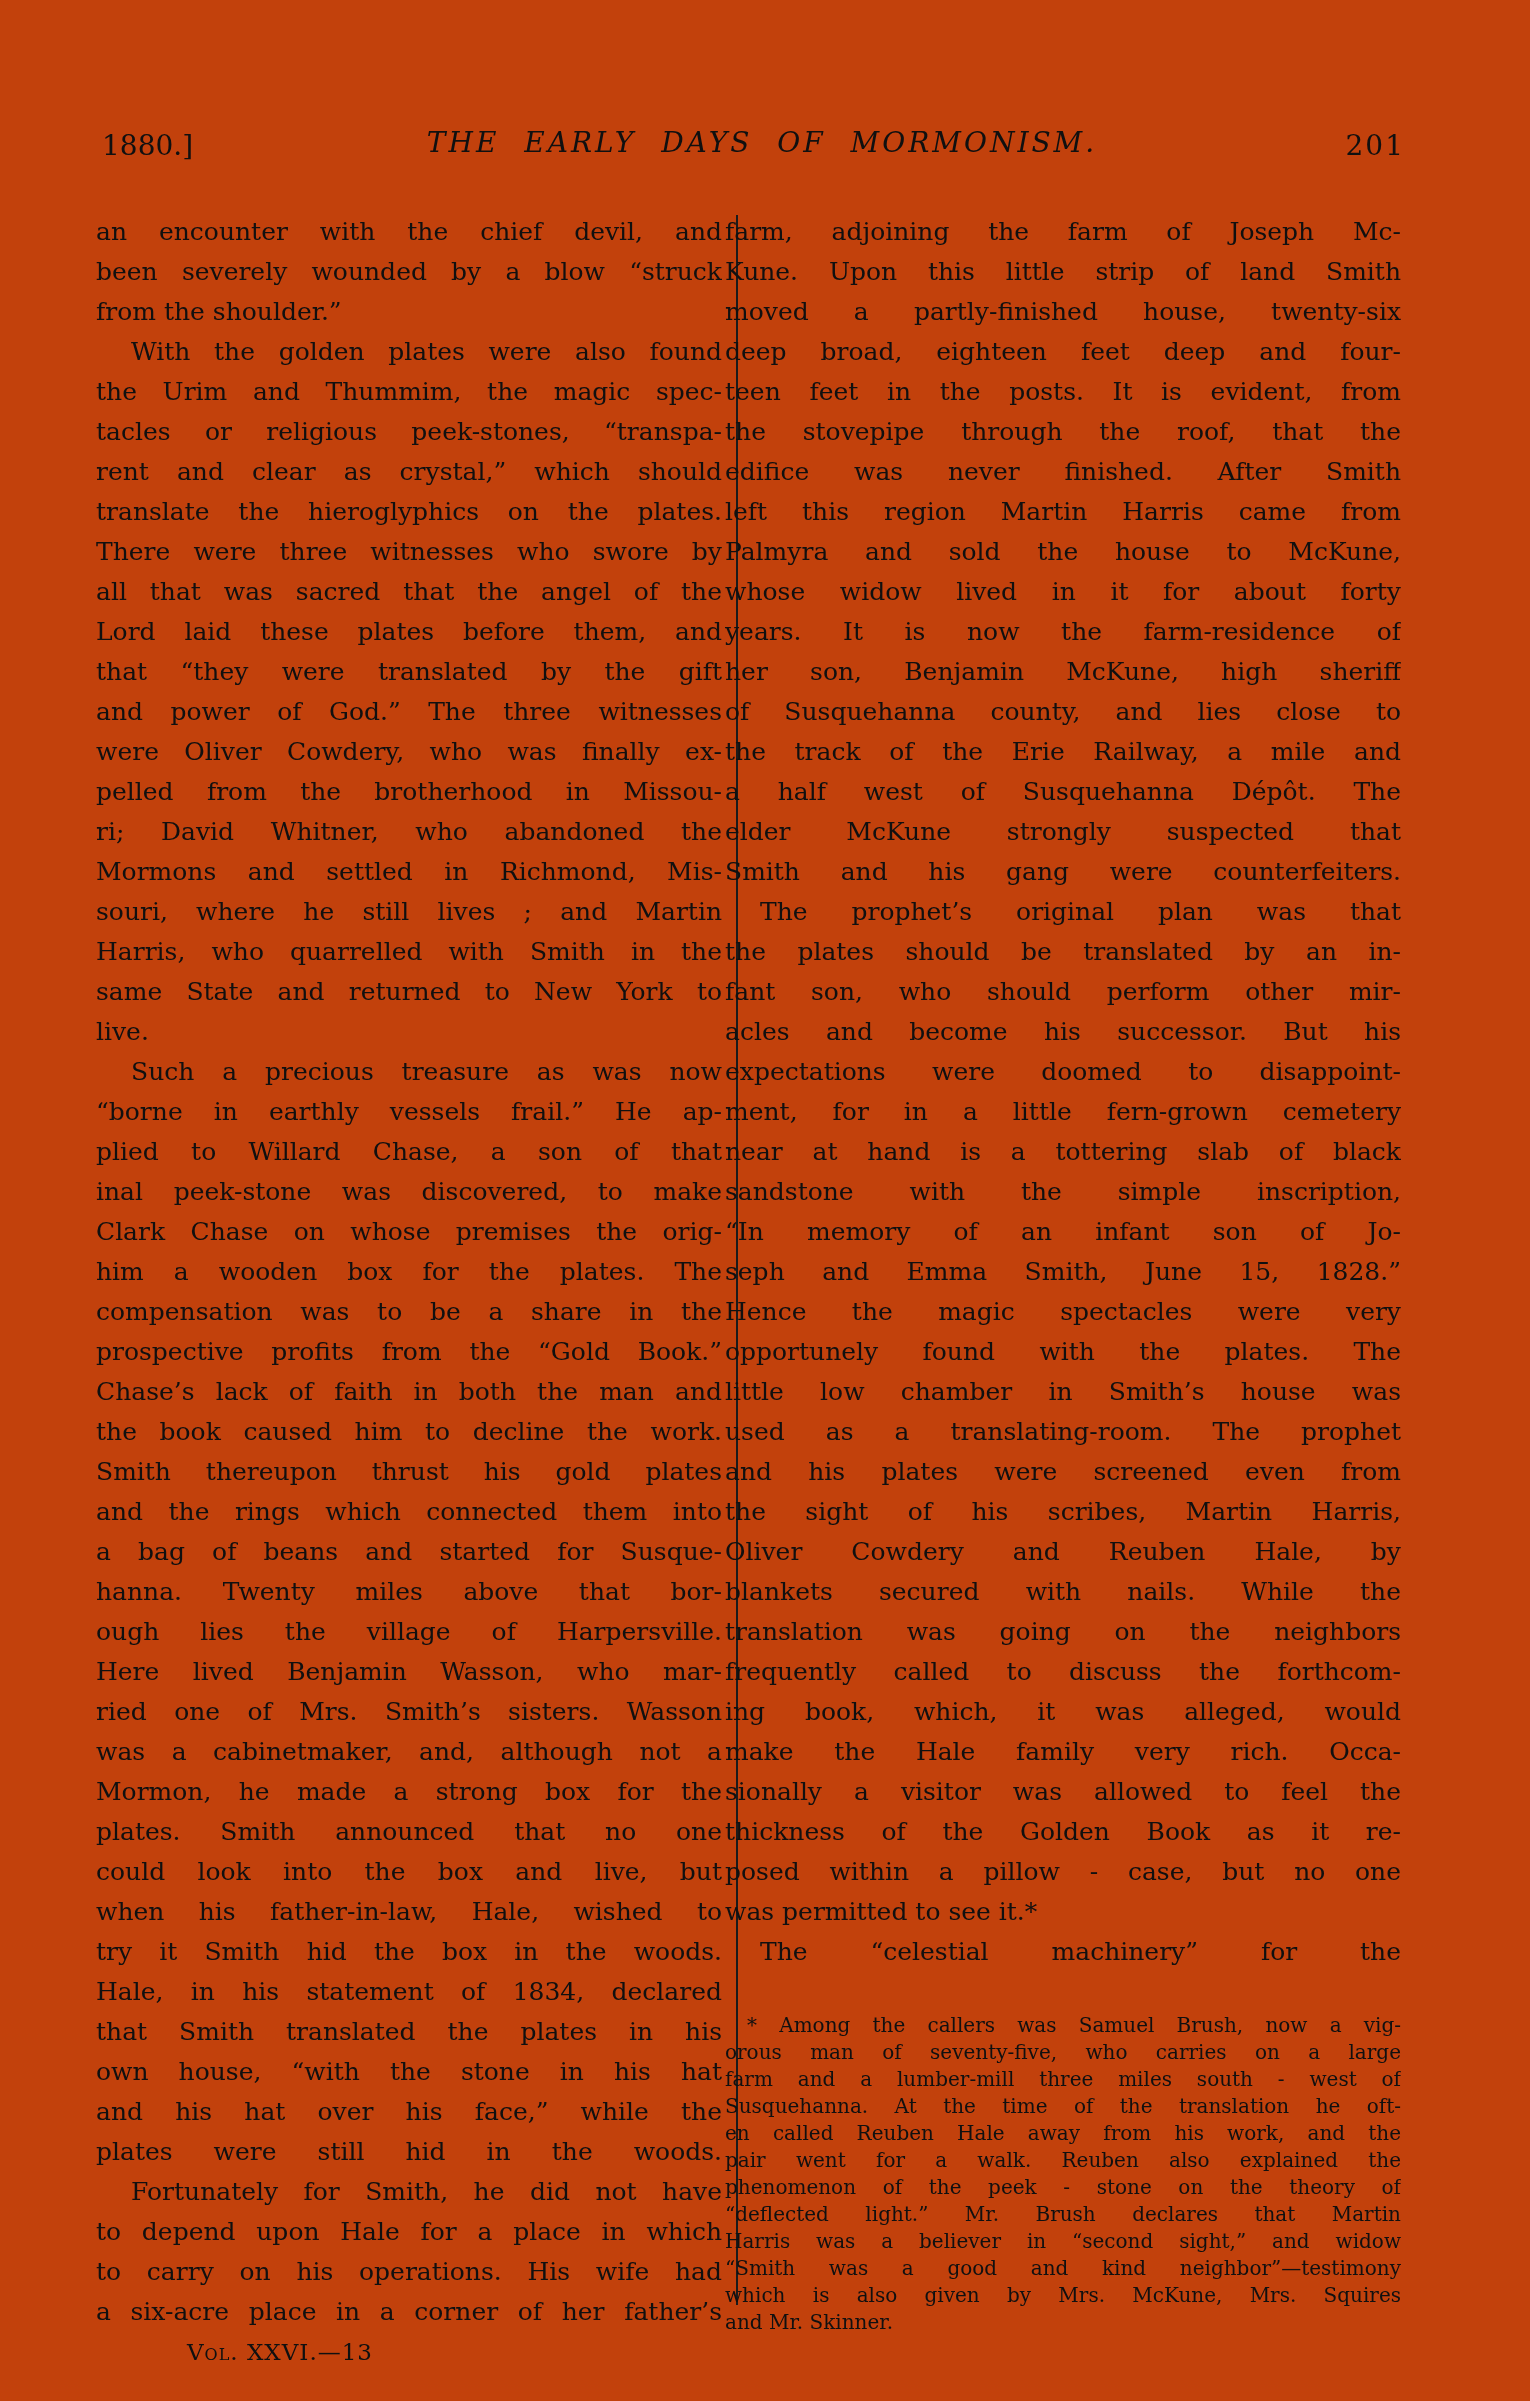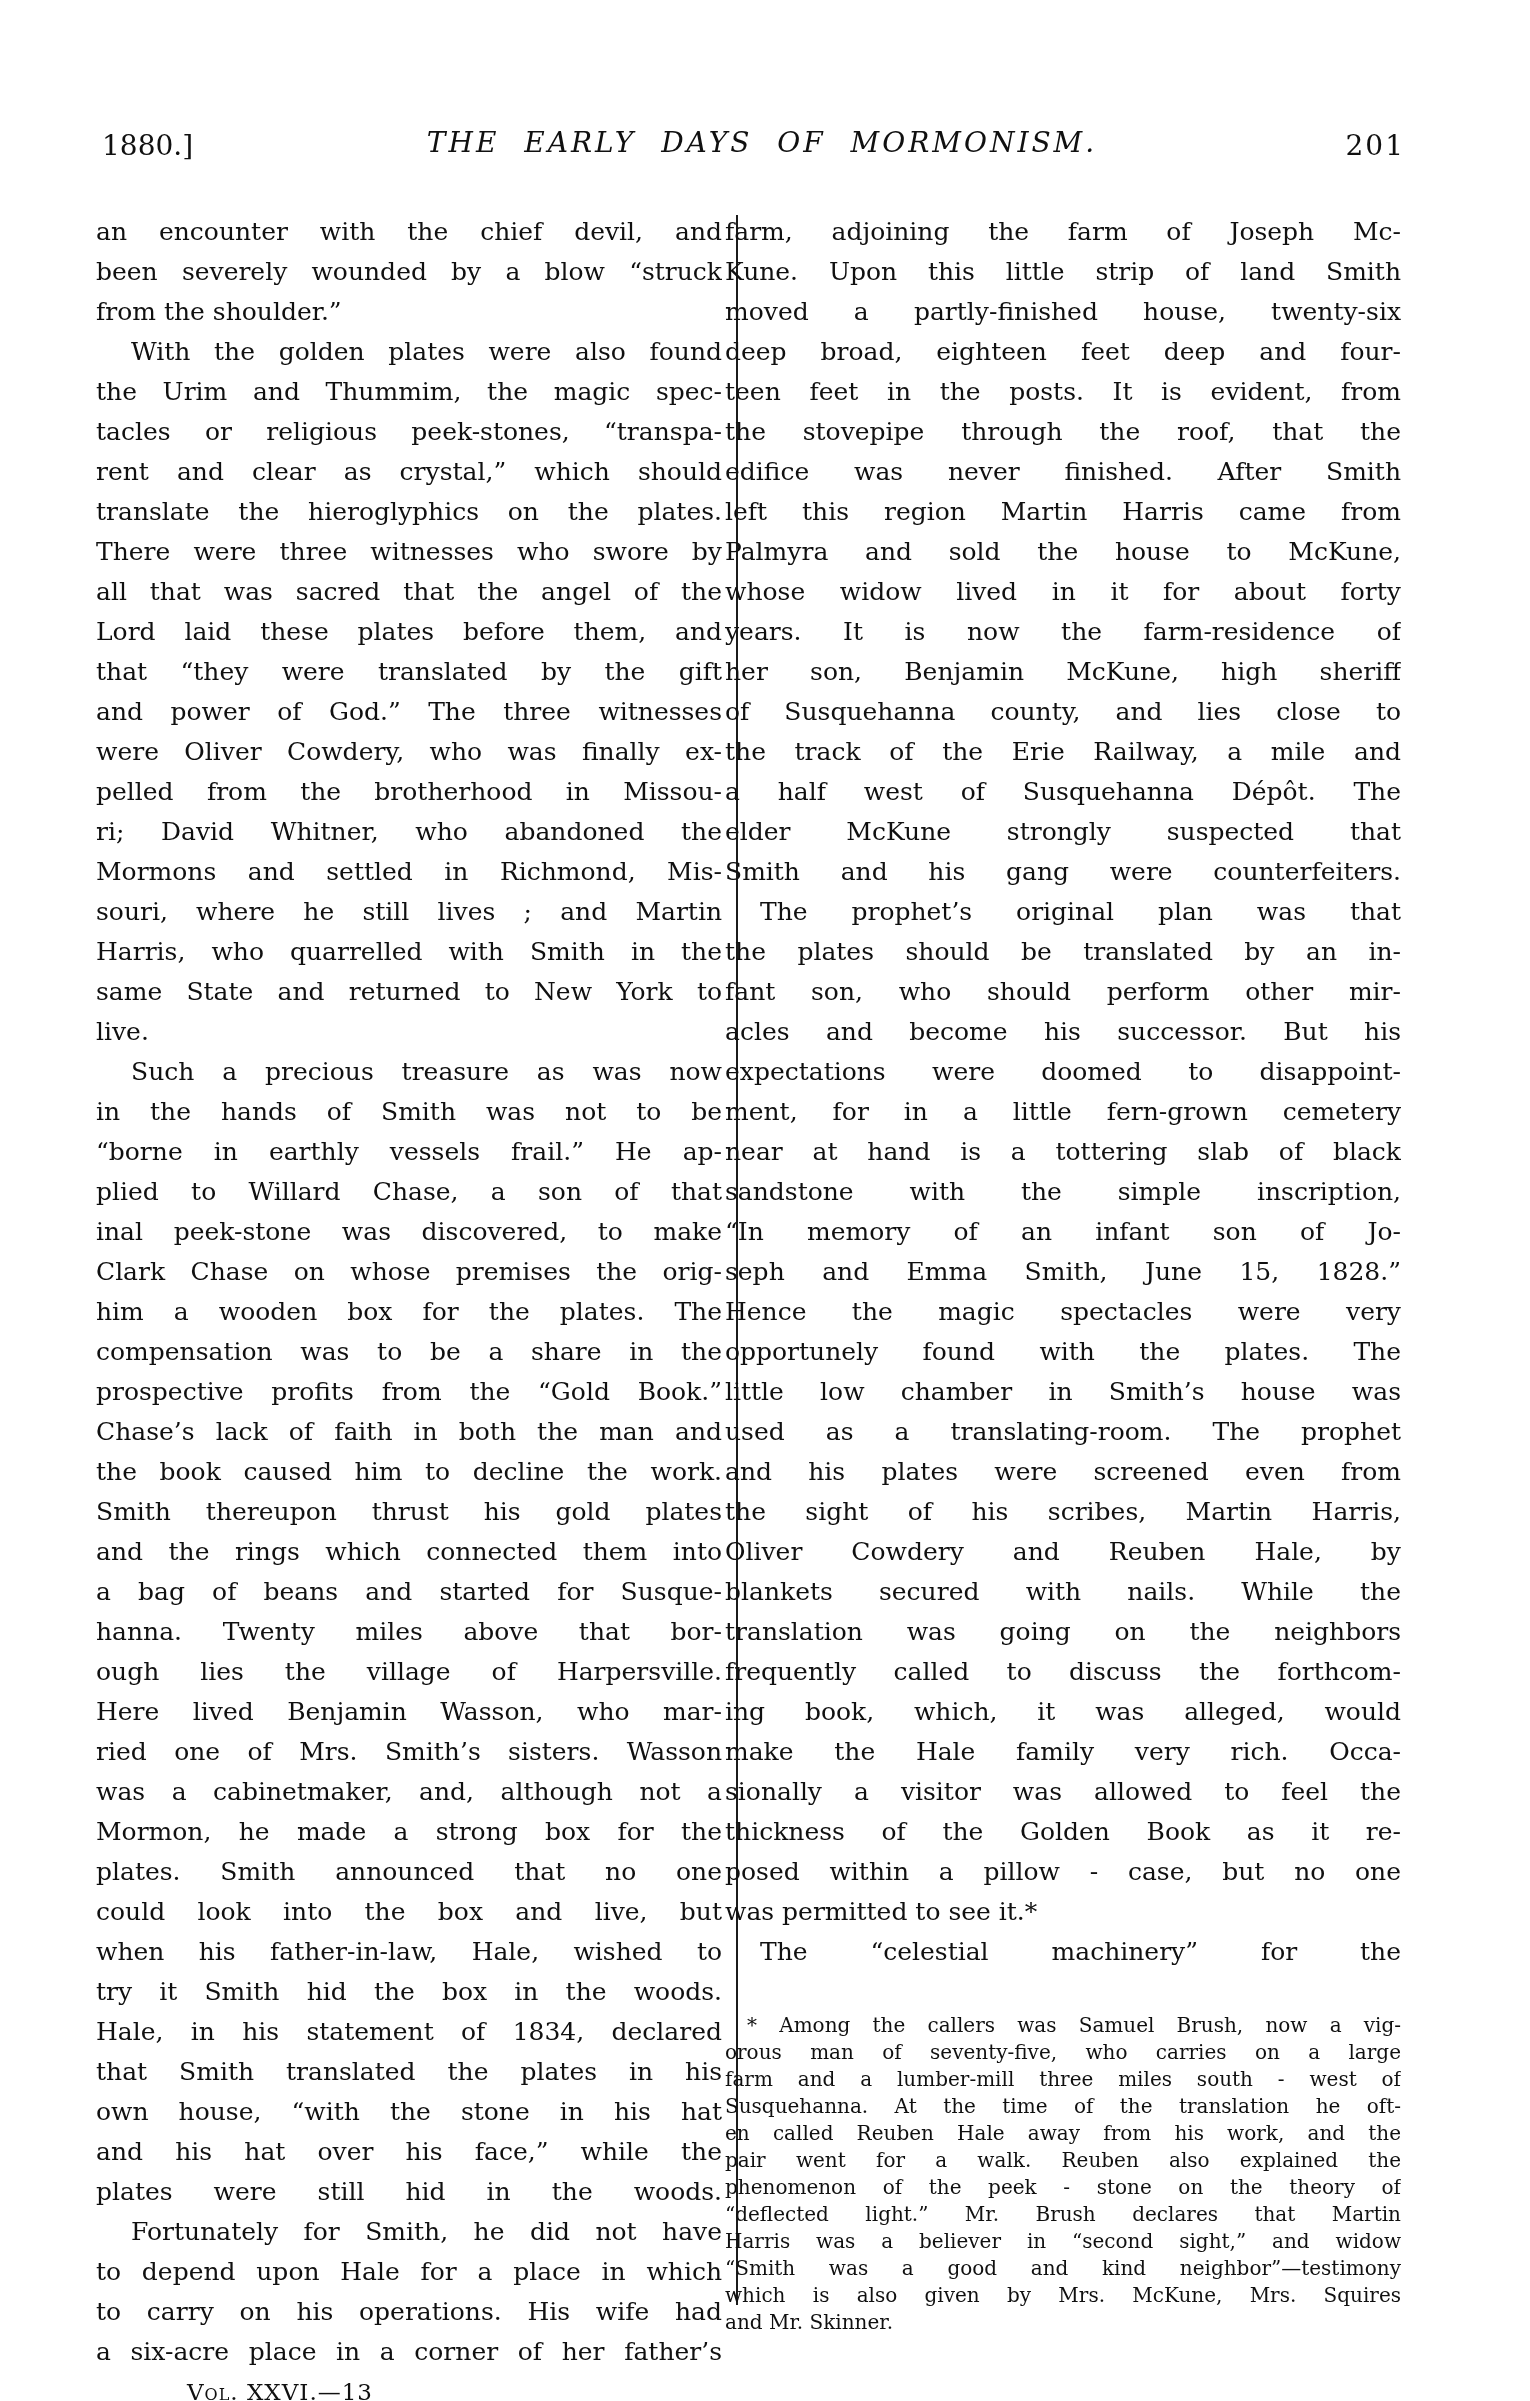--- a/index.html
+++ b/index.html
@@ -1,20 +1,20 @@
 <!DOCTYPE html>
 <html style="font-size:8px"><head>
 <meta charset="utf-8">
 <style>
   html,body{margin:0;padding:0;background:#e8e8e4;}
   .page{
     position:relative;
     width:1530px;
     height:2401px;
-    background:#ffffff;
+    background:#c2410c;
     color:#101010;
     font-family:"DejaVu Serif","Liberation Serif",serif;
     overflow:hidden;
   }
   .header{
     position:absolute;
     left:96px; top:123px;
     width:1332px; height:44px;
   }
   .header .date{
@@ -105,21 +105,20 @@
         <div class="tline">pelled from the brotherhood in Missou-</div>
         <div class="tline">ri; David Whitner, who abandoned the</div>
         <div class="tline">Mormons and settled in Richmond, Mis-</div>
         <div class="tline">souri, where he still lives ; and Martin</div>
         <div class="tline">Harris, who quarrelled with Smith in the</div>
         <div class="tline">same State and returned to New York to</div>
         <div class="tline flush">live.</div>
       </div>
       <div class="para">
         <div class="tline ind">Such a precious treasure as was now</div>
-        <div class="tline">in the hands of Smith was not to be</div>
         <div class="tline">“borne in earthly vessels frail.” He ap-</div>
         <div class="tline">plied to Willard Chase, a son of that</div>
         <div class="tline">inal peek-stone was discovered, to make</div>
         <div class="tline">Clark Chase on whose premises the orig-</div>
         <div class="tline">him a wooden box for the plates. The</div>
         <div class="tline">compensation was to be a share in the</div>
         <div class="tline">prospective profits from the “Gold Book.”</div>
         <div class="tline">Chase’s lack of faith in both the man and</div>
         <div class="tline">the book caused him to decline the work.</div>
         <div class="tline">Smith thereupon thrust his gold plates</div>

